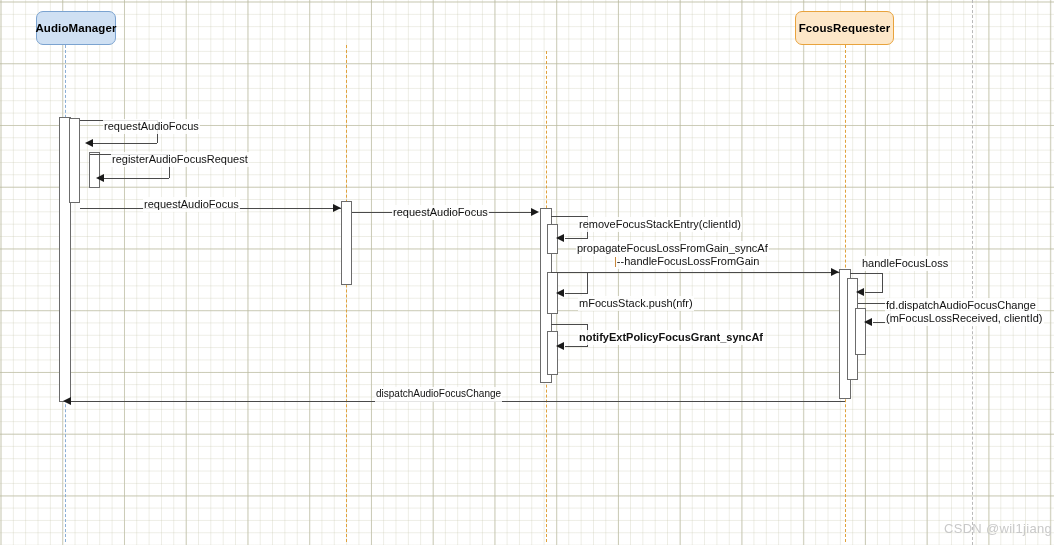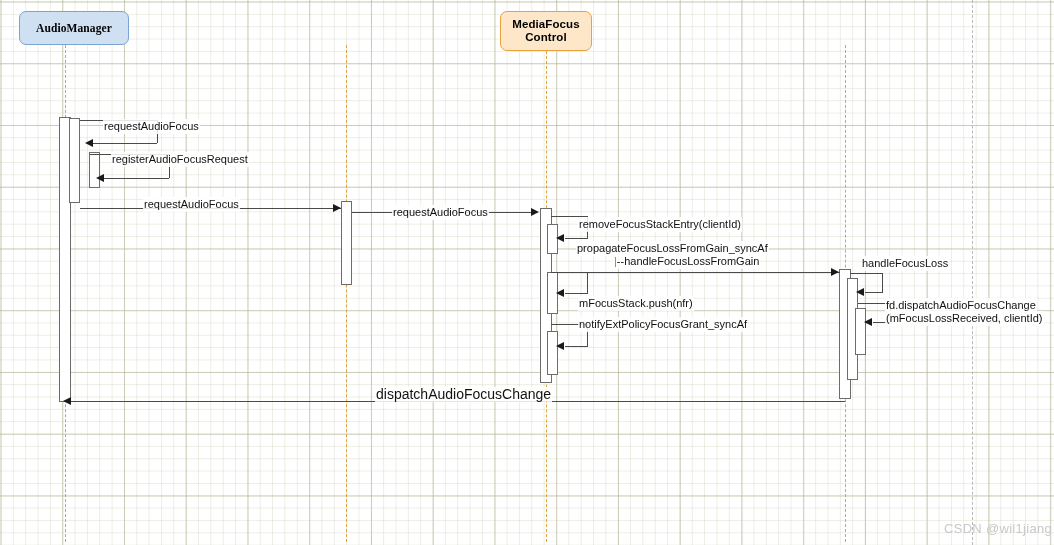--- a/index.html
+++ b/index.html
@@ -110,21 +110,21 @@
   .msg-label {
     position: absolute;
     font-size: 11px;
     line-height: 14.5px;
     color: #111111;
     white-space: nowrap;
     background: rgba(255,255,255,0.86);
     padding: 0 1px;
   }
   .msg-label.small {
-    font-size: 14px;
+    font-size: 10px;
   }
   .pipe {
     color: #c07820;
   }
 
   
   .watermark {
     position: absolute;
     font-size: 13px;
     color: #c9c9c9;
@@ -133,30 +133,29 @@
     margin-left: 16px;
   }
 </style>
 </head>
 <body>
 
 <div id="canvas">
 
   <div class="page-guide" style="left:972px;"></div>
 
-  <div class="participant blue" style="left:19px; top:11px; width:110px; height:34px;font-family:Liberation Serif, serif;">
+  <div class="participant blue" style="left:36px; top:11px; width:80px; height:34px;">
     <span>AudioManager</span>
   </div>
 
 
-  <div class="participant orange" style="left:500px; top:11px; width:92px; height:40px;">
-    <span>MediaFocus
-Control</span>
+
+  <div class="participant orange" style="left:795px; top:11px; width:99px; height:34px;">
+    <span>FcousRequester</span>
   </div>
-
 
   <div class="lifeline blue" style="left:65px; top:45px; height:497px;"></div>
   <div class="lifeline" style="left:346px; top:45px; height:497px;"></div>
   <div class="lifeline" style="left:546px; top:51px; height:491px;"></div>
   <div class="lifeline" style="left:845px; top:45px; height:497px;"></div>
 
   <div class="activation" style="left:59px; top:117px; width:12px; height:285px;"></div>
 
   <div class="activation" style="left:69px; top:118px; width:11px; height:85px;"></div>
 
@@ -223,21 +222,21 @@
   <div class="msg-line" style="left:551px; top:272px; width:37px;"></div>
   <div class="msg-vline" style="left:587px; top:272px; height:21px;"></div>
   <div class="msg-line" style="left:565px; top:293px; width:23px;"></div>
   <div class="arrow-left" style="left:556px; top:289px;"></div>
   <div class="msg-label" style="left:578px; top:296px;">mFocusStack.push(nfr)</div>
 
   <div class="msg-line" style="left:551px; top:324px; width:37px;"></div>
   <div class="msg-vline" style="left:587px; top:324px; height:22px;"></div>
   <div class="msg-line" style="left:565px; top:346px; width:23px;"></div>
   <div class="arrow-left" style="left:556px; top:342px;"></div>
-  <div class="msg-label" style="left:578px; top:317px;">notifyExtPolicyFocusGrant_syncAf</div>
+  <div class="msg-label" style="left:578px; top:330px;font-weight:bold;">notifyExtPolicyFocusGrant_syncAf</div>
 
   <div class="msg-line" style="left:66px; top:401px; width:779px;"></div>
   <div class="arrow-left" style="left:63px; top:397px;"></div>
   <div class="msg-label small" style="left:375px; top:387px;">dispatchAudioFocusChange</div>
 
   <div class="watermark" style="left:928px; top:521px;">CSDN @wil1jiang</div>
 
 </div>
 
 </body></html>

